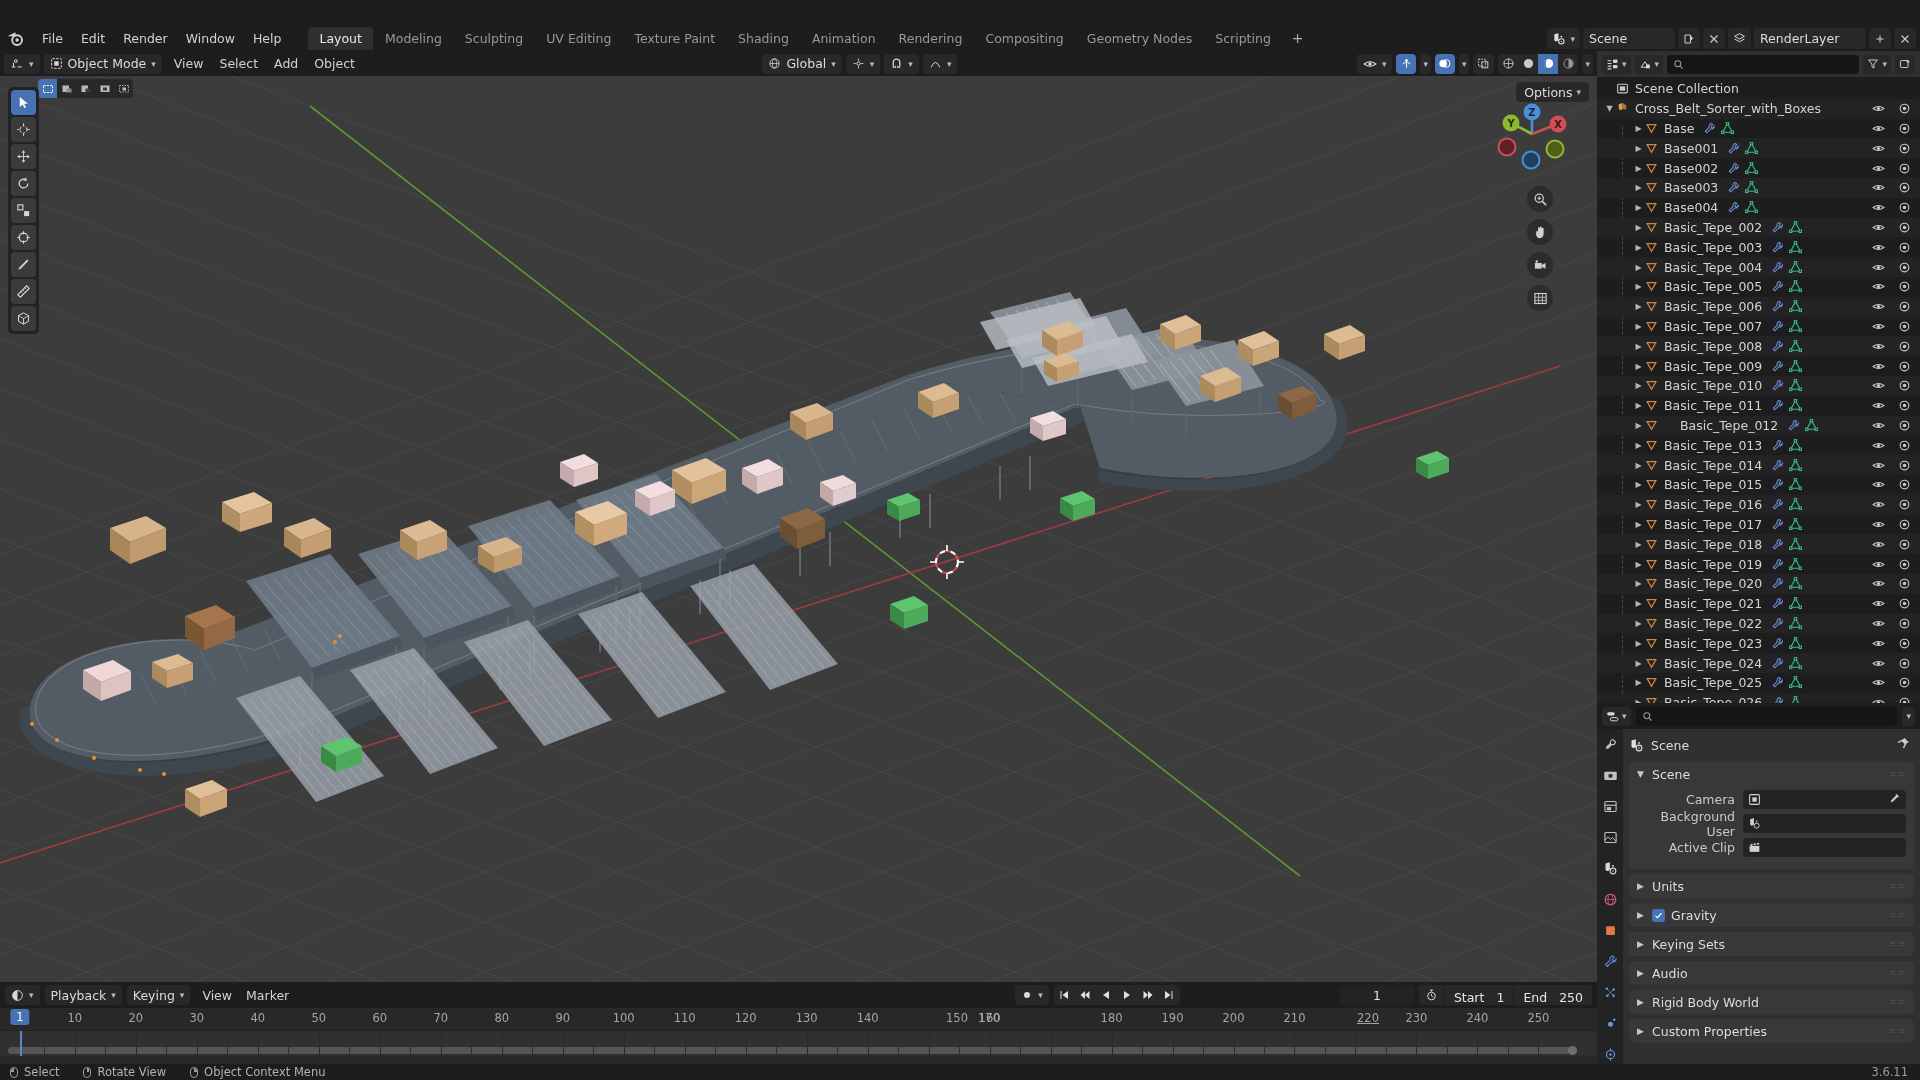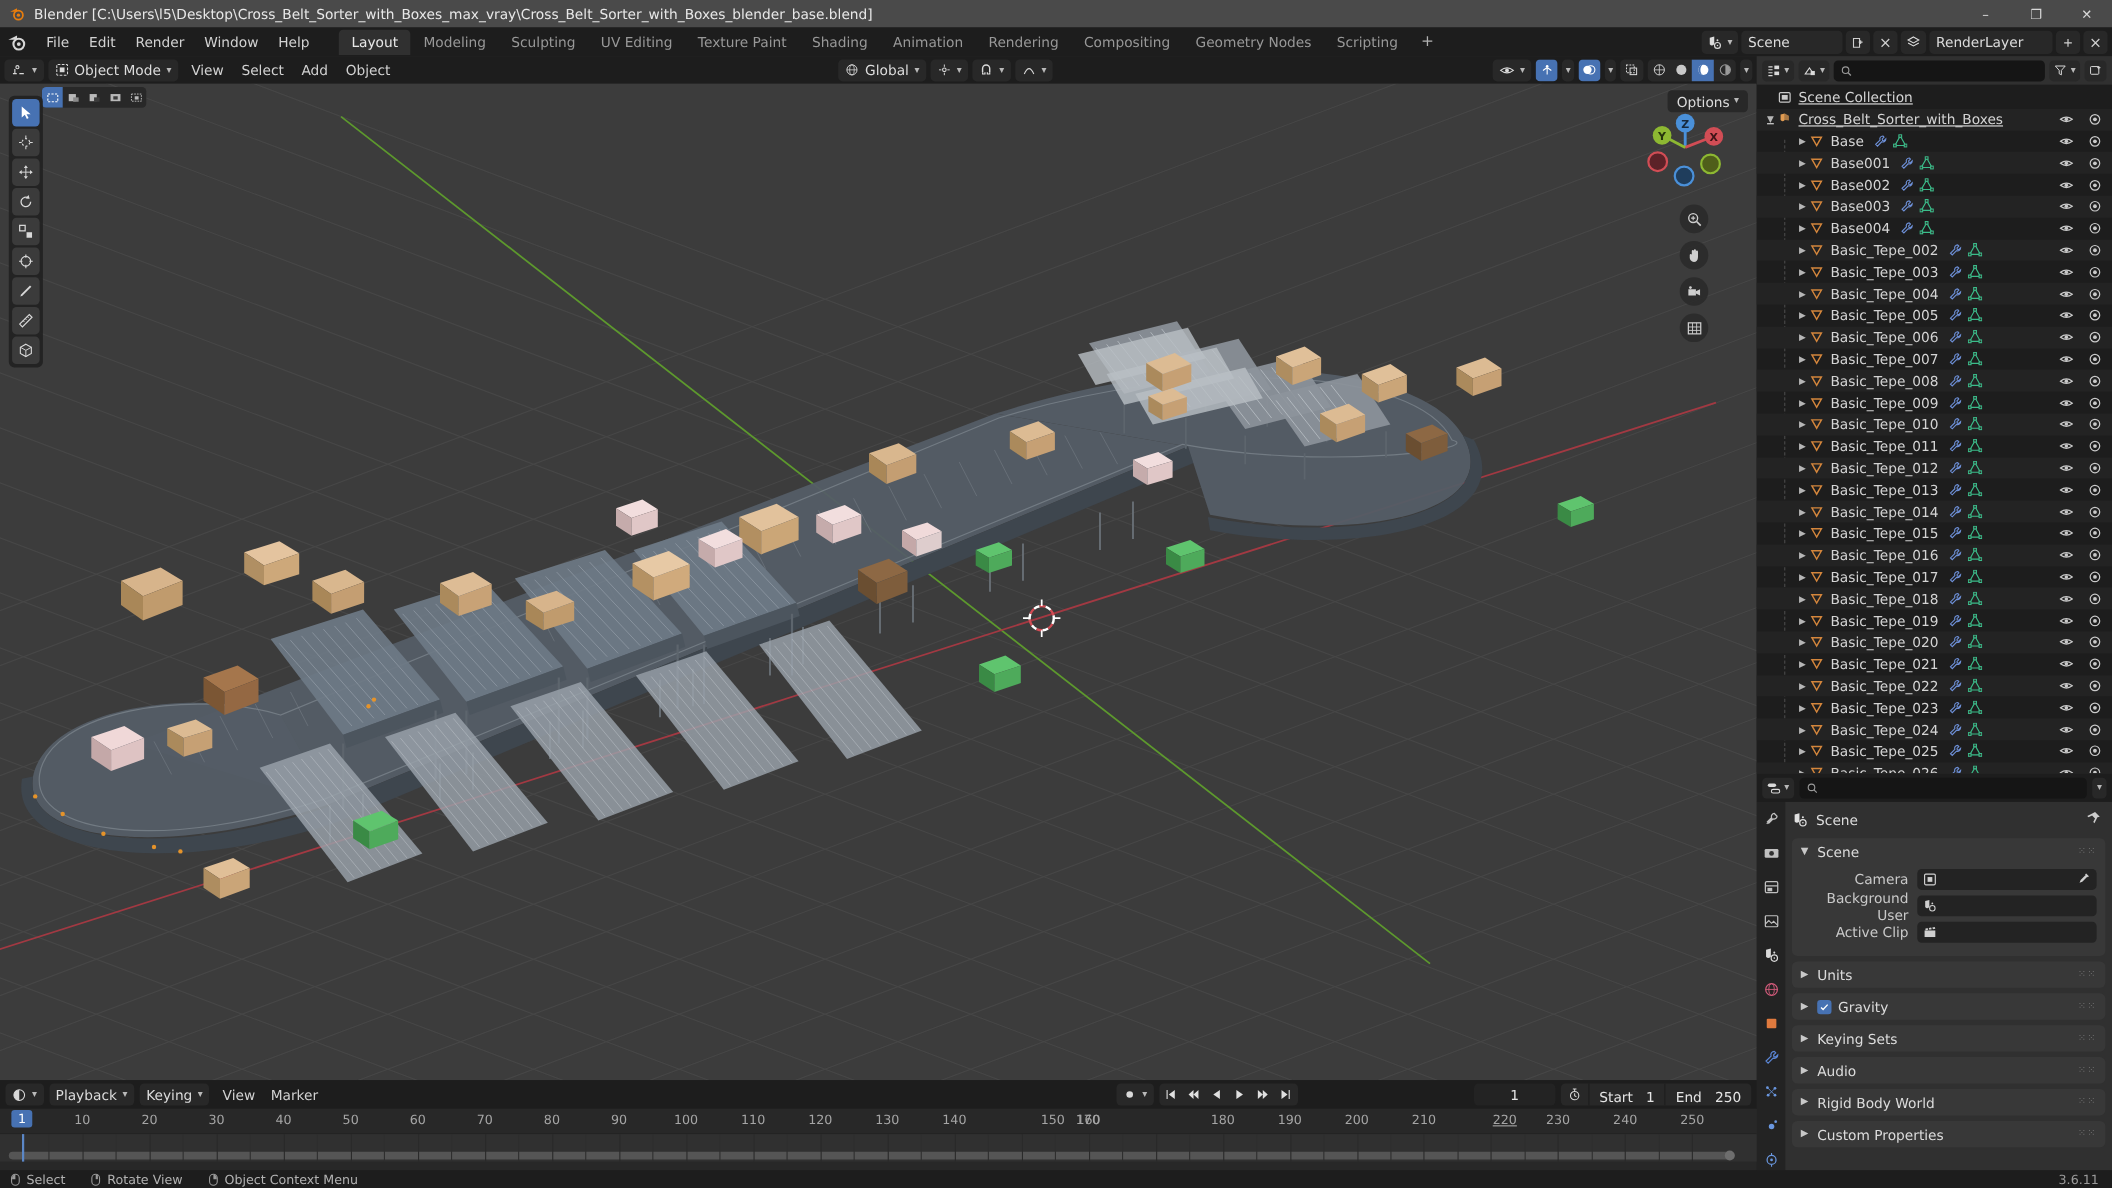--- a/index.html
+++ b/index.html
@@ -111,21 +111,21 @@
             padding: 0 4px; gap: 3px; }
   .oh-search { flex: 1 1 auto; height: 19px; background: #151515; border-radius: 4px;
                display: flex; align-items: center; padding: 0 6px; gap: 5px; color: #777; font-size: 12px; }
   .otree { padding-top: 2px; font-size: 12.5px; }
   .orow { height: 19.8px; display: flex; align-items: center; position: relative; padding-left: 6px; }
   .orow:nth-child(even) { background: #232323; }
   .orow .disc { width: 13px; text-align: center; color: #b6b6b6; font-size: 8px; flex: 0 0 13px; }
   .orow .oname { color: #d4d4d4; white-space: nowrap; }
   .orow .oicons { display: flex; align-items: center; gap: 5px; margin-left: 9px; }
   .orow .ovis { position: absolute; right: 9px; display: flex; align-items: center; gap: 13px; }
-  .indent-0 { padding-left: 6px; text-decoration: underline; }
+  .indent-0 { padding-left: 6px; }
   .indent-2 { padding-left: 35px; }
   .guideline { position: absolute; left: 25px; top: 50px; bottom: 0; width: 1px;
                border-left: 1px dashed #4a4a4a; }
 
   
   .properties {
     position: absolute; left: 1597px; top: 703px; width: 323px; height: 361px;
     background: #303030; overflow: hidden;
   }
   .prop-header { height: 26px; background: #1d1d1d; display: flex; align-items: center;
@@ -200,33 +200,20 @@
   .mouse-ic.m::before { content:''; position:absolute; left:2.5px; top:0; width:2.5px; height:4px;
                         background:#9a9a9a; }
   .mouse-ic.r::before { content:''; position:absolute; right:0; top:0; width:3px; height:4px;
                         background:#9a9a9a; border-radius:0 3px 0 0; }
 </style>
 </head>
 <body>
 
 <div id="app">
 
-  <div class="titlebar">
-    <svg class="blender-logo" viewBox="0 0 24 24">
-      <circle cx="14" cy="14" r="6.5" fill="none" stroke="#e87d0d" stroke-width="2.6"></circle>
-      <path d="M2 9 L12 4 L12 9 Z" fill="#e87d0d"></path>
-      <circle cx="14" cy="14" r="2.4" fill="#e87d0d"></circle>
-    </svg>
-    <span>Blender [C:\Users\l5\Desktop\Cross_Belt_Sorter_with_Boxes_max_vray\Cross_Belt_Sorter_with_Boxes_blender_base.blend]</span>
-    <div class="win-btns">
-      <div class="win-btn">–</div>
-      <div class="win-btn">❐</div>
-      <div class="win-btn close">✕</div>
-    </div>
-  </div>
 
   <div class="topbar">
     <svg class="logo" viewBox="0 0 24 24">
       <circle cx="14" cy="14" r="6.2" fill="none" stroke="#d6d6d6" stroke-width="2.4"></circle>
       <path d="M2 9 L12 4 L12 9 Z" fill="#d6d6d6"></path>
       <circle cx="14" cy="14" r="2.2" fill="#d6d6d6"></circle>
     </svg>
     <div id="menu-list" style="display:flex;">
         <div class="menu-item">File</div>
         <div class="menu-item">Edit</div>
@@ -1540,21 +1527,21 @@
                 <circle cx="12" cy="12" r="8" fill="none" stroke="#c9c9c9" stroke-width="2"></circle>
                 <circle cx="12" cy="12" r="3.2" fill="#c9c9c9"></circle>
               </svg>
             </span>
           </div>
           <div class="orow indent-2">
             <span class="disc">▶</span>
             <svg width="13" height="13" viewBox="0 0 24 24">
               <path d="M4 5 L20 5 L12 19 Z" fill="none" stroke="#d4863c" stroke-width="2.4"></path>
             </svg>
-            <span class="oname" style="margin-left: 6px;">Basic_Tepe_012</span>
+            <span class="oname" style="margin-left: 22px;">Basic_Tepe_012</span>
             <span class="oicons">
               <svg width="13" height="13" viewBox="0 0 24 24">
                 <path d="M16 3a5 5 0 00-4.7 6.8L4 17l3 3 7.2-7.3A5 5 0 0021 8l-3 3-2.5-.5-.5-2.5 3-3A5 5 0 0016 3Z" fill="none" stroke="#6d8fd6" stroke-width="1.9"></path>
               </svg>
               <svg width="13" height="13" viewBox="0 0 24 24">
                 <path d="M12 3 L21 19 L3 19 Z" fill="none" stroke="#3bbd8a" stroke-width="1.9"></path>
                 <rect x="9.7" y="0.7000000000000002" width="4.6" height="4.6" fill="#303030" stroke="#3bbd8a" stroke-width="1.8"></rect>
                 <rect x="18.7" y="16.7" width="4.6" height="4.6" fill="#303030" stroke="#3bbd8a" stroke-width="1.8"></rect>
                 <rect x="0.7000000000000002" y="16.7" width="4.6" height="4.6" fill="#303030" stroke="#3bbd8a" stroke-width="1.8"></rect>
               </svg>

